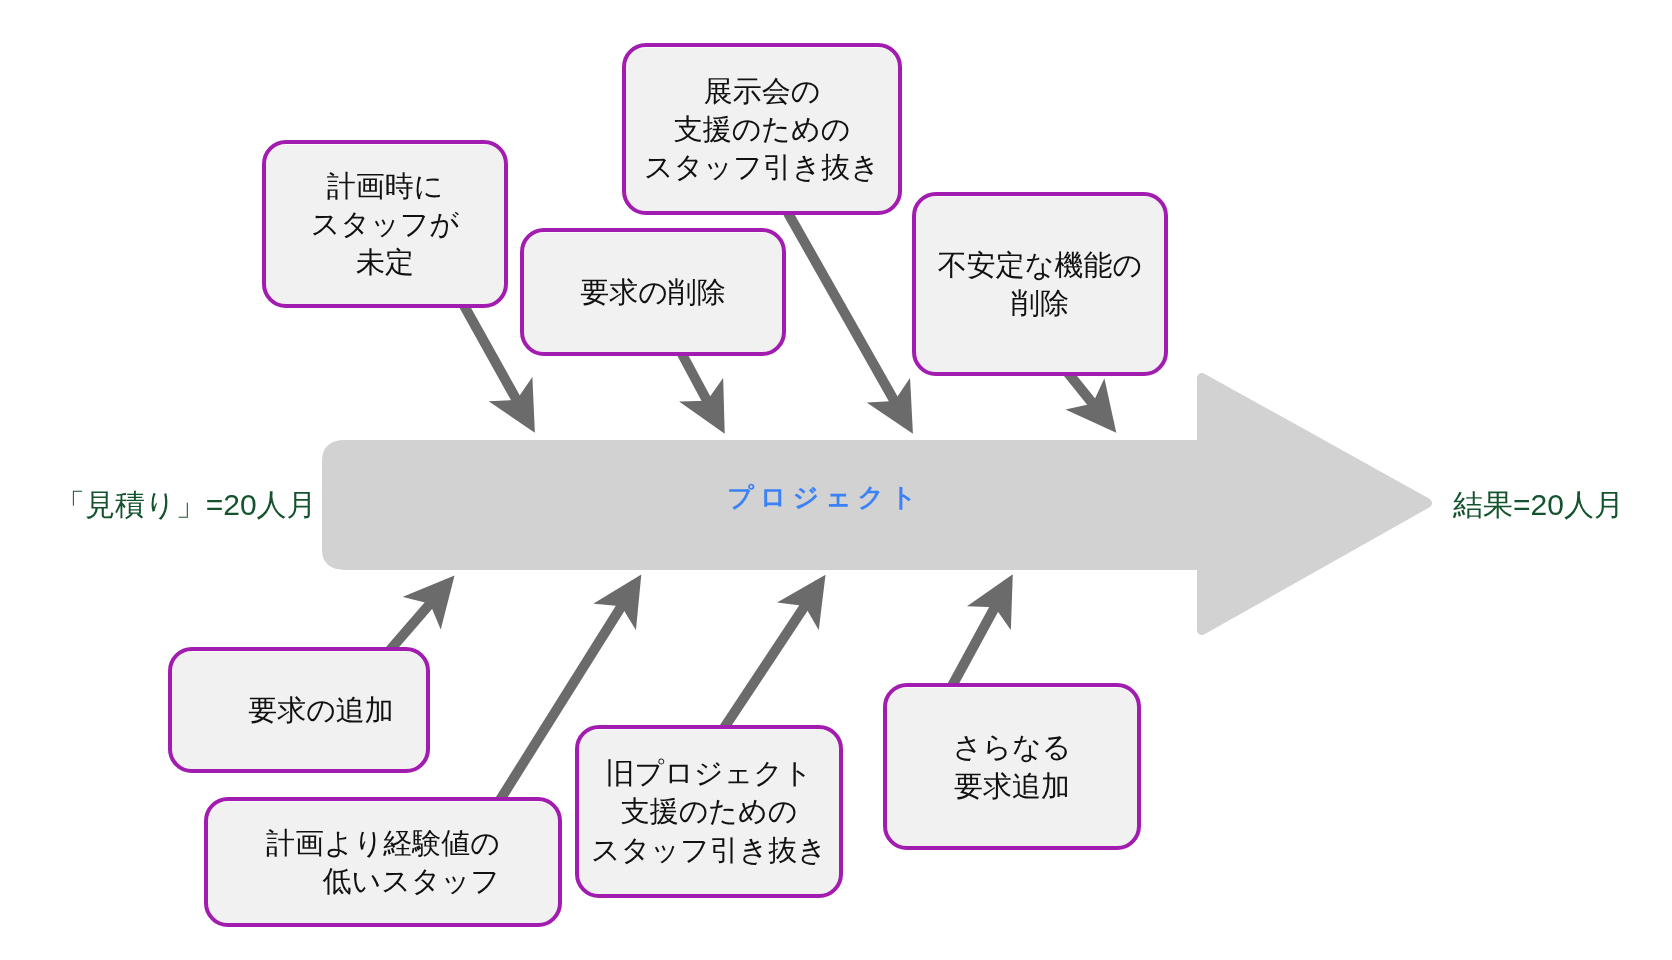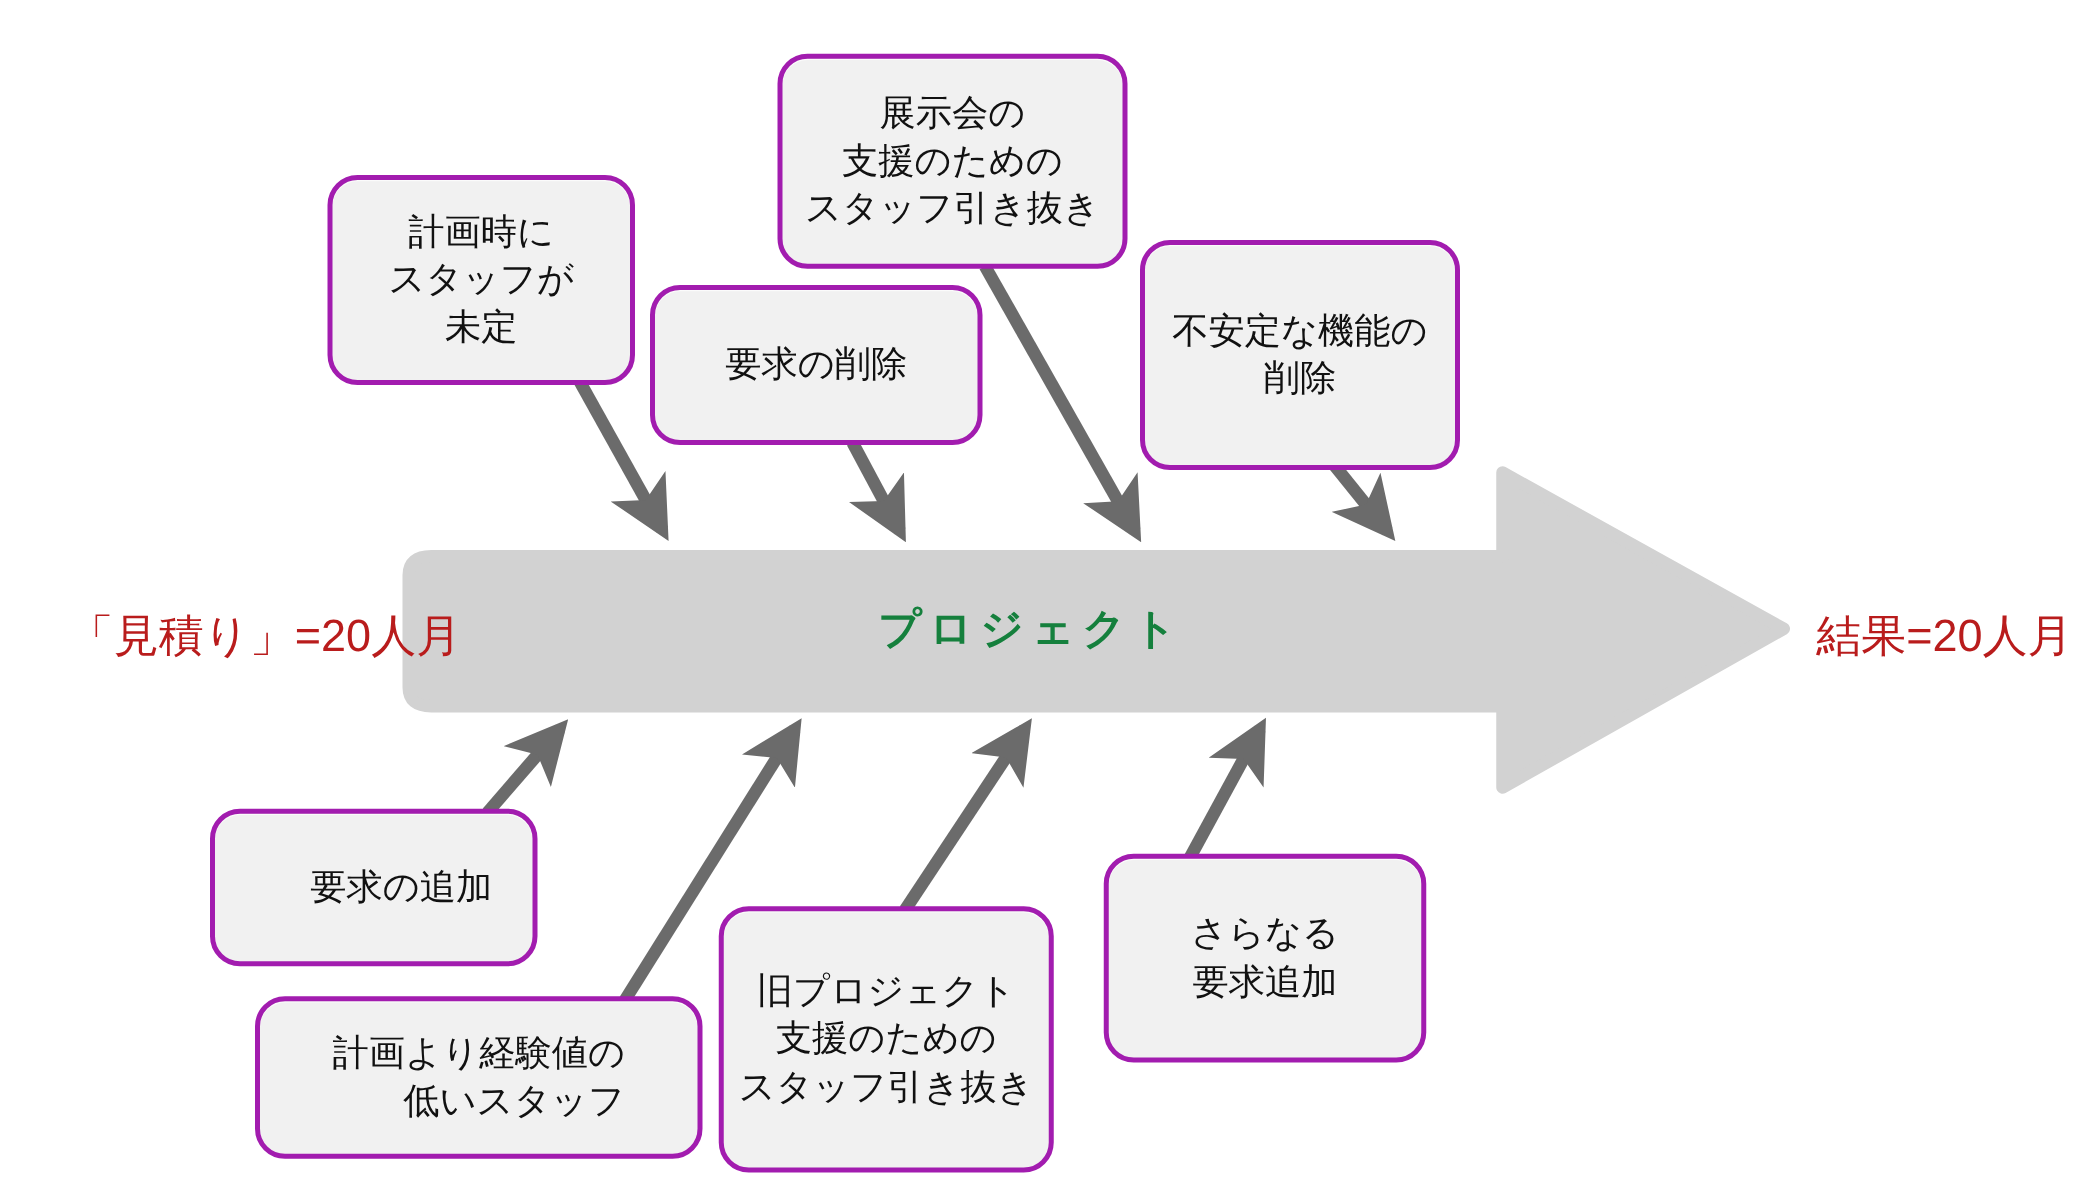--- a/index.html
+++ b/index.html
@@ -23,41 +23,41 @@
     justify-content:center;
     text-align:center;
     font-size:29px;
     line-height:1.32;
     white-space:pre-line;
     color:#111111;
     box-shadow:inset 0 1px 0 #fbfbfb;
   }
   .side-label{
     position:absolute;
-    font-size:36px;
+    font-size:30px;
     white-space:nowrap;
-    color:#b91c1c;
+    color:#14532d;
   }
   .arrow-label{
     position:absolute;
     left:675px;top:480px;width:300px;
     text-align:center;
-    font-size:34px;
+    font-size:26px;
     font-weight:bold;
     letter-spacing:6px;
-    color:#15803d;
+    color:#3b82f6;
   }
   
   .box-t1{left:262px;top:140px;width:246px;height:168px;}
   .box-t2{left:520px;top:228px;width:266px;height:128px;}
   .box-t3{left:622px;top:43px;width:280px;height:172px;}
   .box-t4{left:912px;top:192px;width:256px;height:184px;}
   .box-b1{left:168px;top:647px;width:262px;height:126px;padding-left:44px;}
   .box-b2{left:204px;top:797px;width:358px;height:130px;text-align:right;}
-  .box-b3{left:575px;top:725px;width:268px;height:213px;}
+  .box-b3{left:575px;top:725px;width:268px;height:173px;}
   .box-b4{left:883px;top:683px;width:258px;height:167px;}
   .lbl-start{left:55px;top:485px;}
   .lbl-end{left:1437px;top:485px;margin-left:16px;}
 </style>
 </head>
 <body>
 
 <div id="canvas">
 
   <svg id="diagram-svg" viewBox="0 0 1672 960" xmlns="http://www.w3.org/2000/svg">

